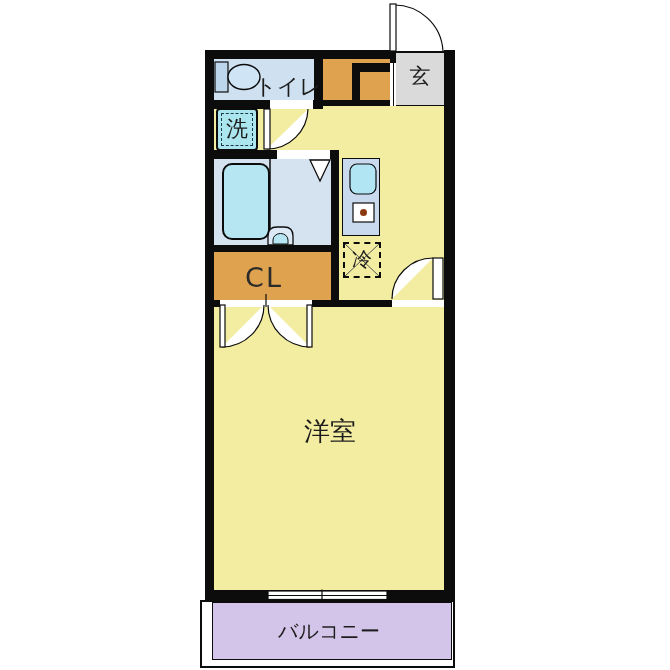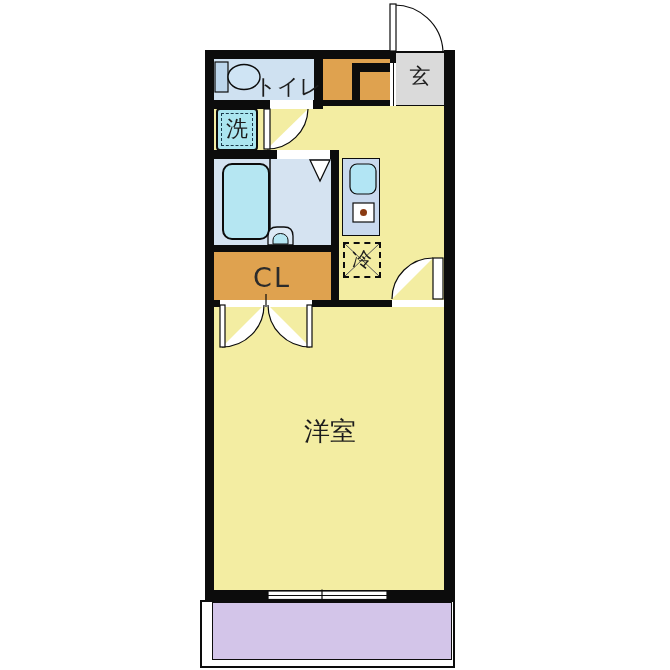--- a/index.html
+++ b/index.html
@@ -104,16 +104,17 @@
       <rect x="268" y="591" width="119" height="8.5" fill="#ffffff" stroke="#0c0c0c" stroke-width="1.2"></rect>
       <line x1="268" y1="595.5" x2="387" y2="595.5" stroke="#0c0c0c" stroke-width="1.2"></line>
       <line x1="322" y1="589.5" x2="322" y2="601" stroke="#0c0c0c" stroke-width="1.2"></line>
     </g>
   </svg>
 
   <div class="lbl" style="left:420px;top:76px;font-size:21px;">玄</div>
   <div class="lbl" style="left:288px;top:87px;font-size:22px;">トイレ</div>
   <div class="lbl" style="left:237px;top:129px;font-size:22px;">洗</div>
   <div class="lbl" style="left:362px;top:259px;font-size:20px;">冷</div>
-  <div class="lbl" style="left:272px;top:277px;font-size:27px;letter-spacing:2px;color:#2b2b2b;">CL</div>
+  <div class="lbl" style="left:264px;top:277px;font-size:27px;letter-spacing:2px;color:#2b2b2b;">CL</div>
   <div class="lbl" style="left:330px;top:431px;font-size:26px;">洋室</div>
+  <div class="lbl" style="left:329px;top:631px;font-size:20px;">バルコニー</div>
 
 </div>
 
 </body></html>

